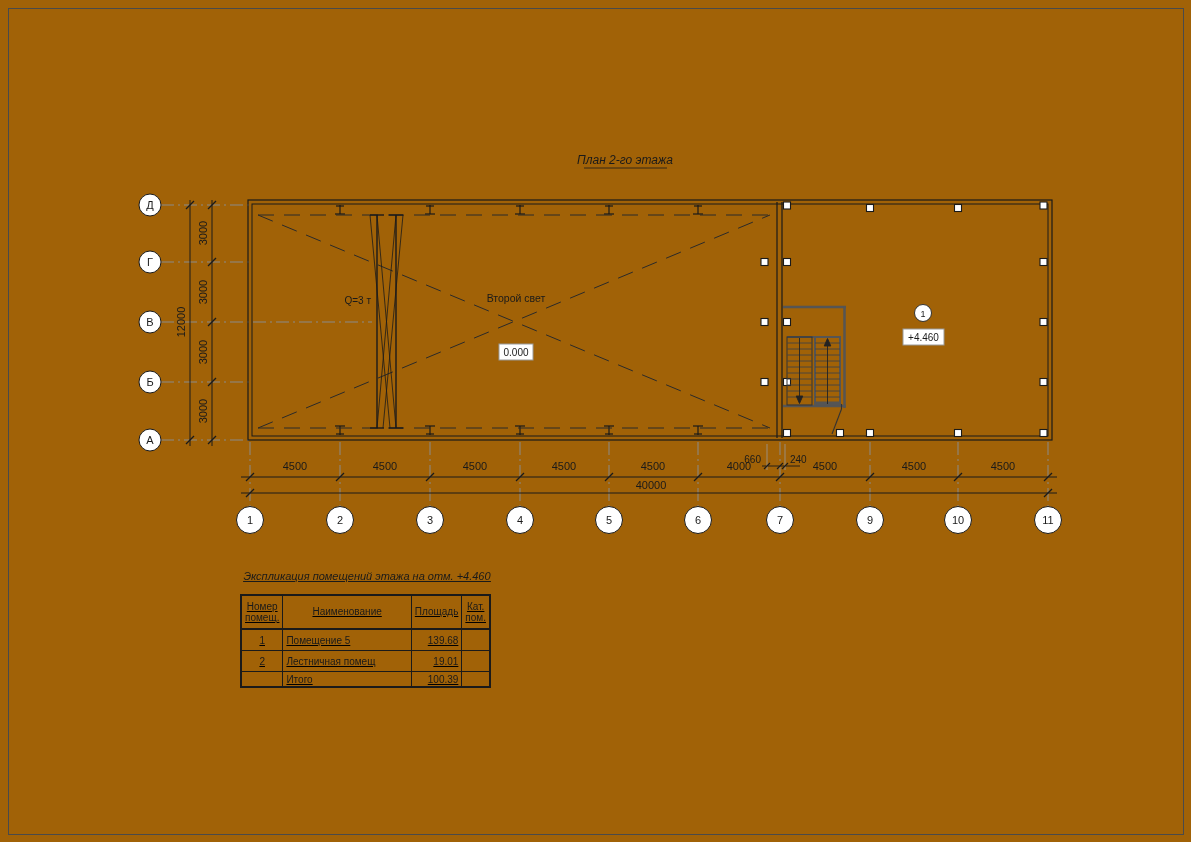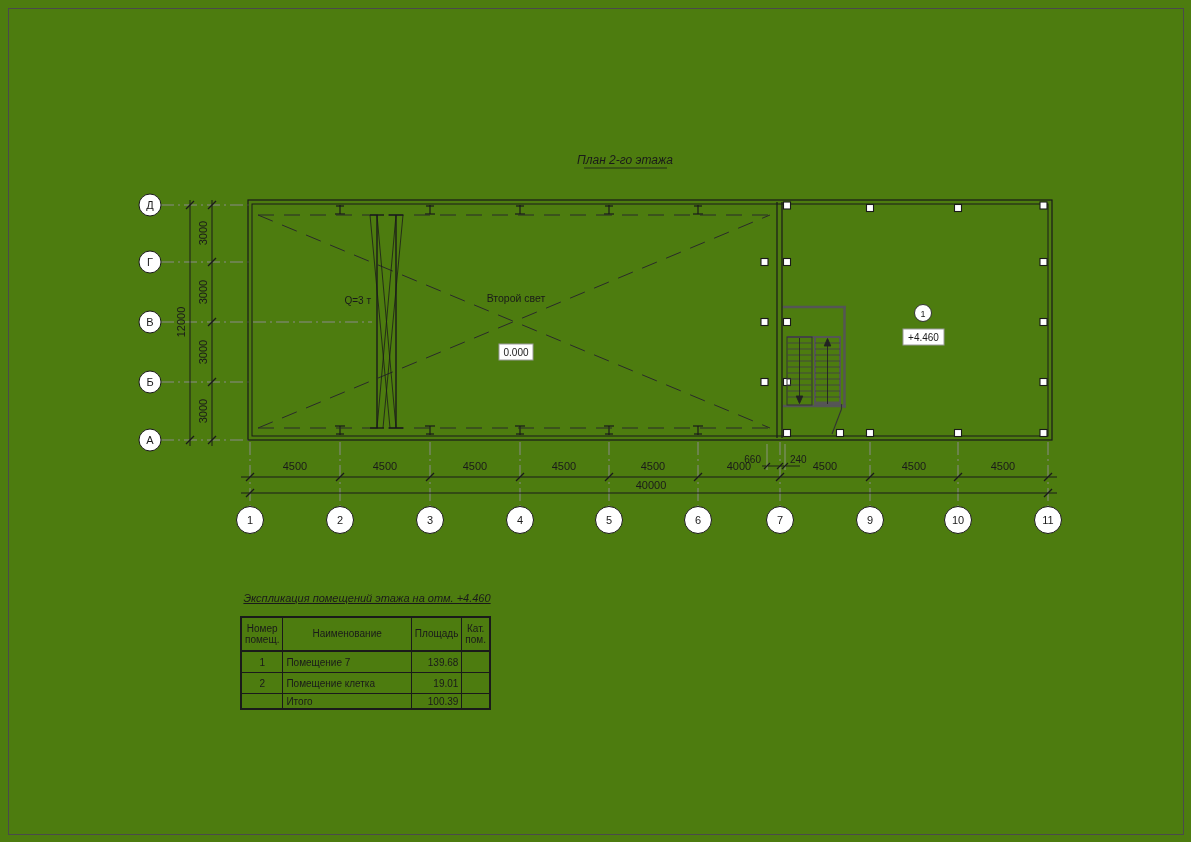--- a/index.html
+++ b/index.html
@@ -1,29 +1,29 @@
 <!DOCTYPE html>
 <html><head>
 <meta charset="utf-8">
 <style>
   html,body{margin:0;padding:0;background:#fff;}
-  .stage{position:relative;width:1191px;height:842px;background:#4d7c0f;overflow:hidden;
+  .stage{position:relative;width:1191px;height:842px;background:#a16207;overflow:hidden;
          font-family:"Liberation Sans",sans-serif;}
   .page-frame{position:absolute;left:8px;top:8px;width:1174px;height:825px;
               border:1px solid #4a4a4a;}
   svg{position:absolute;left:0;top:0;}
   svg text{font-family:"Liberation Sans",sans-serif;fill:#1a1a1a;}
   .t-title{font-size:12px;font-style:italic;}
   .t-dim{font-size:11px;}
   .t-dim-s{font-size:10px;}
   .t-bubble{font-size:11px;}
   .t-note{font-size:10.5px;}
 
   
-  .expl-wrap{position:absolute;left:240px;top:592px;width:254px;}
+  .expl-wrap{position:absolute;left:240px;top:570px;width:254px;text-decoration:underline;}
   .expl-title{width:100%;text-align:center;font-size:11px;font-style:italic;
               text-decoration:underline;color:#1a1a1a;margin-bottom:12px;}
   .expl-table{width:251px;border:2px solid #1a1a1a;border-collapse:collapse;
               color:#1a1a1a;}
   .expl-table td{border:1px solid #1a1a1a;font-size:10px;padding:0 3px;
                  vertical-align:middle;}
   .expl-table tr.hdr td{border-bottom:2px solid #1a1a1a;height:32px;
                         text-align:center;white-space:pre-line;line-height:1.15;}
   .col-num{width:27px;text-align:center;}
   .col-name{width:157px;text-align:left;margin-left:32px;}
@@ -304,27 +304,27 @@
           <tr class="hdr">
         <td class="col-num">Номер
 помещ.</td>
         <td class="col-name">Наименование</td>
         <td class="col-area">Площадь</td>
         <td class="col-cat">Кат.
 пом.</td>
       </tr>
       <tr class="row">
         <td class="col-num">1</td>
-        <td class="col-name">Помещение 7</td>
+        <td class="col-name">Помещение 5</td>
         <td class="col-area">139.68</td>
         <td class="col-cat"></td>
       </tr>
       <tr class="row">
         <td class="col-num">2</td>
-        <td class="col-name">Помещение клетка</td>
+        <td class="col-name">Лестничная помещ</td>
         <td class="col-area">19.01</td>
         <td class="col-cat"></td>
       </tr>
       <tr class="total">
         <td class="col-num"></td>
         <td class="col-name cell-right">Итого</td>
         <td class="col-area">100.39</td>
         <td class="col-cat"></td>
       </tr>
     </tbody>

